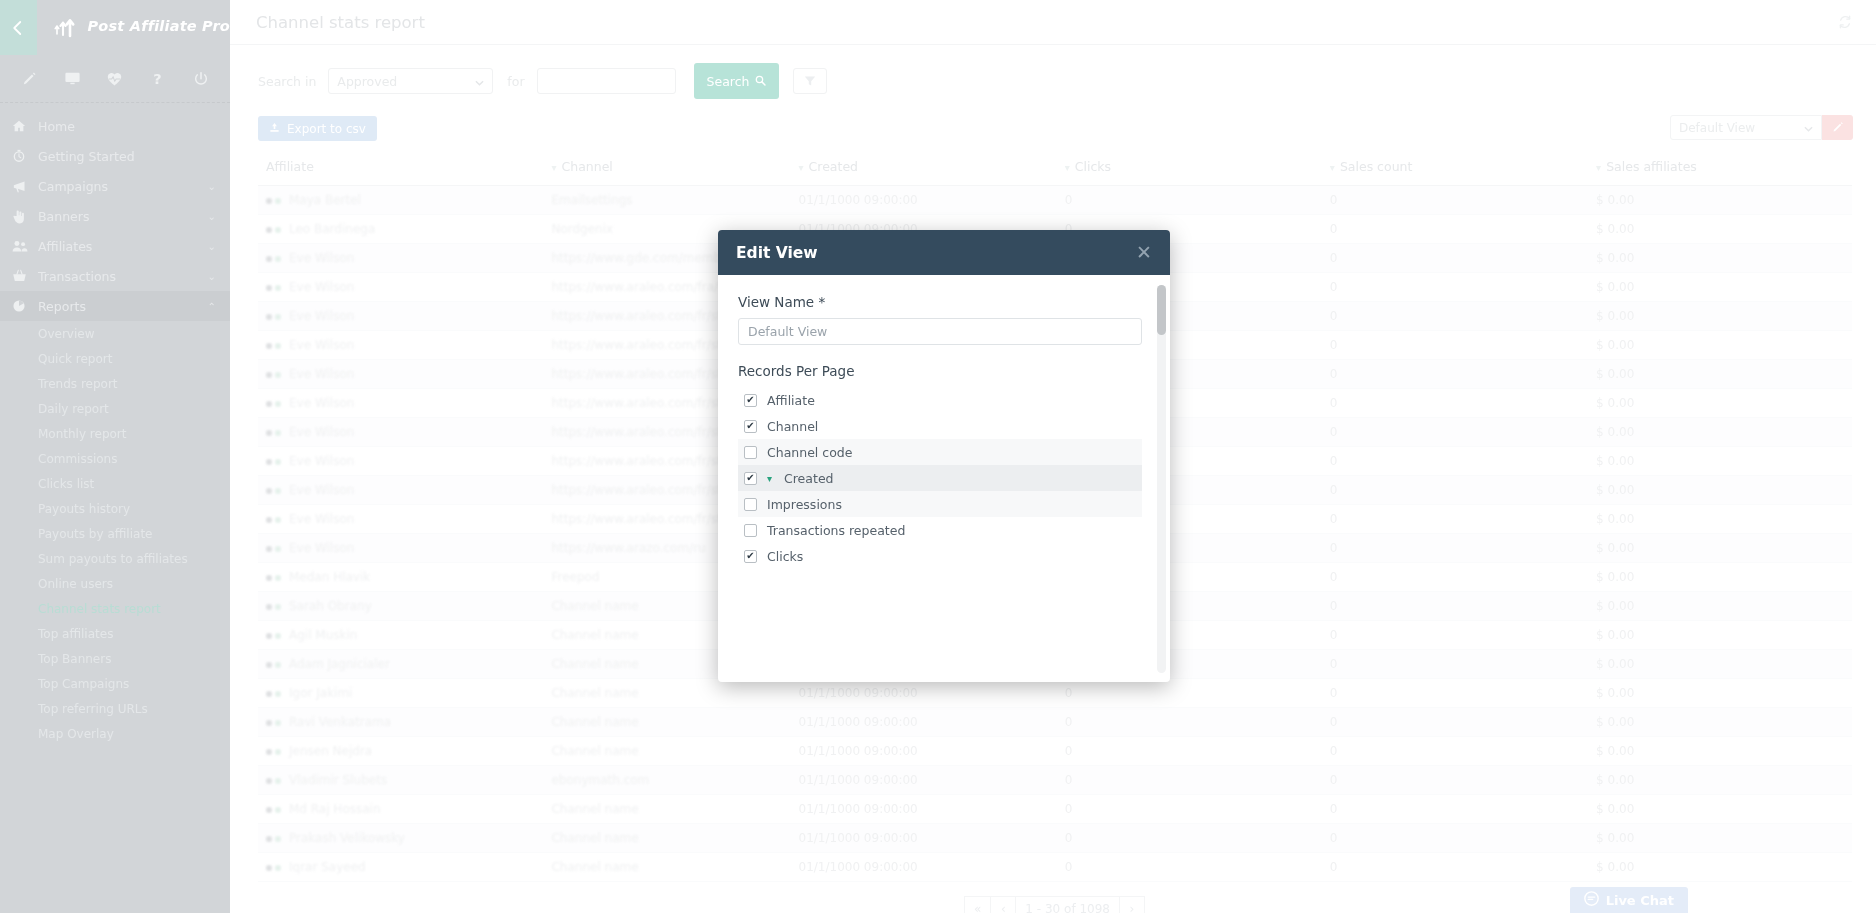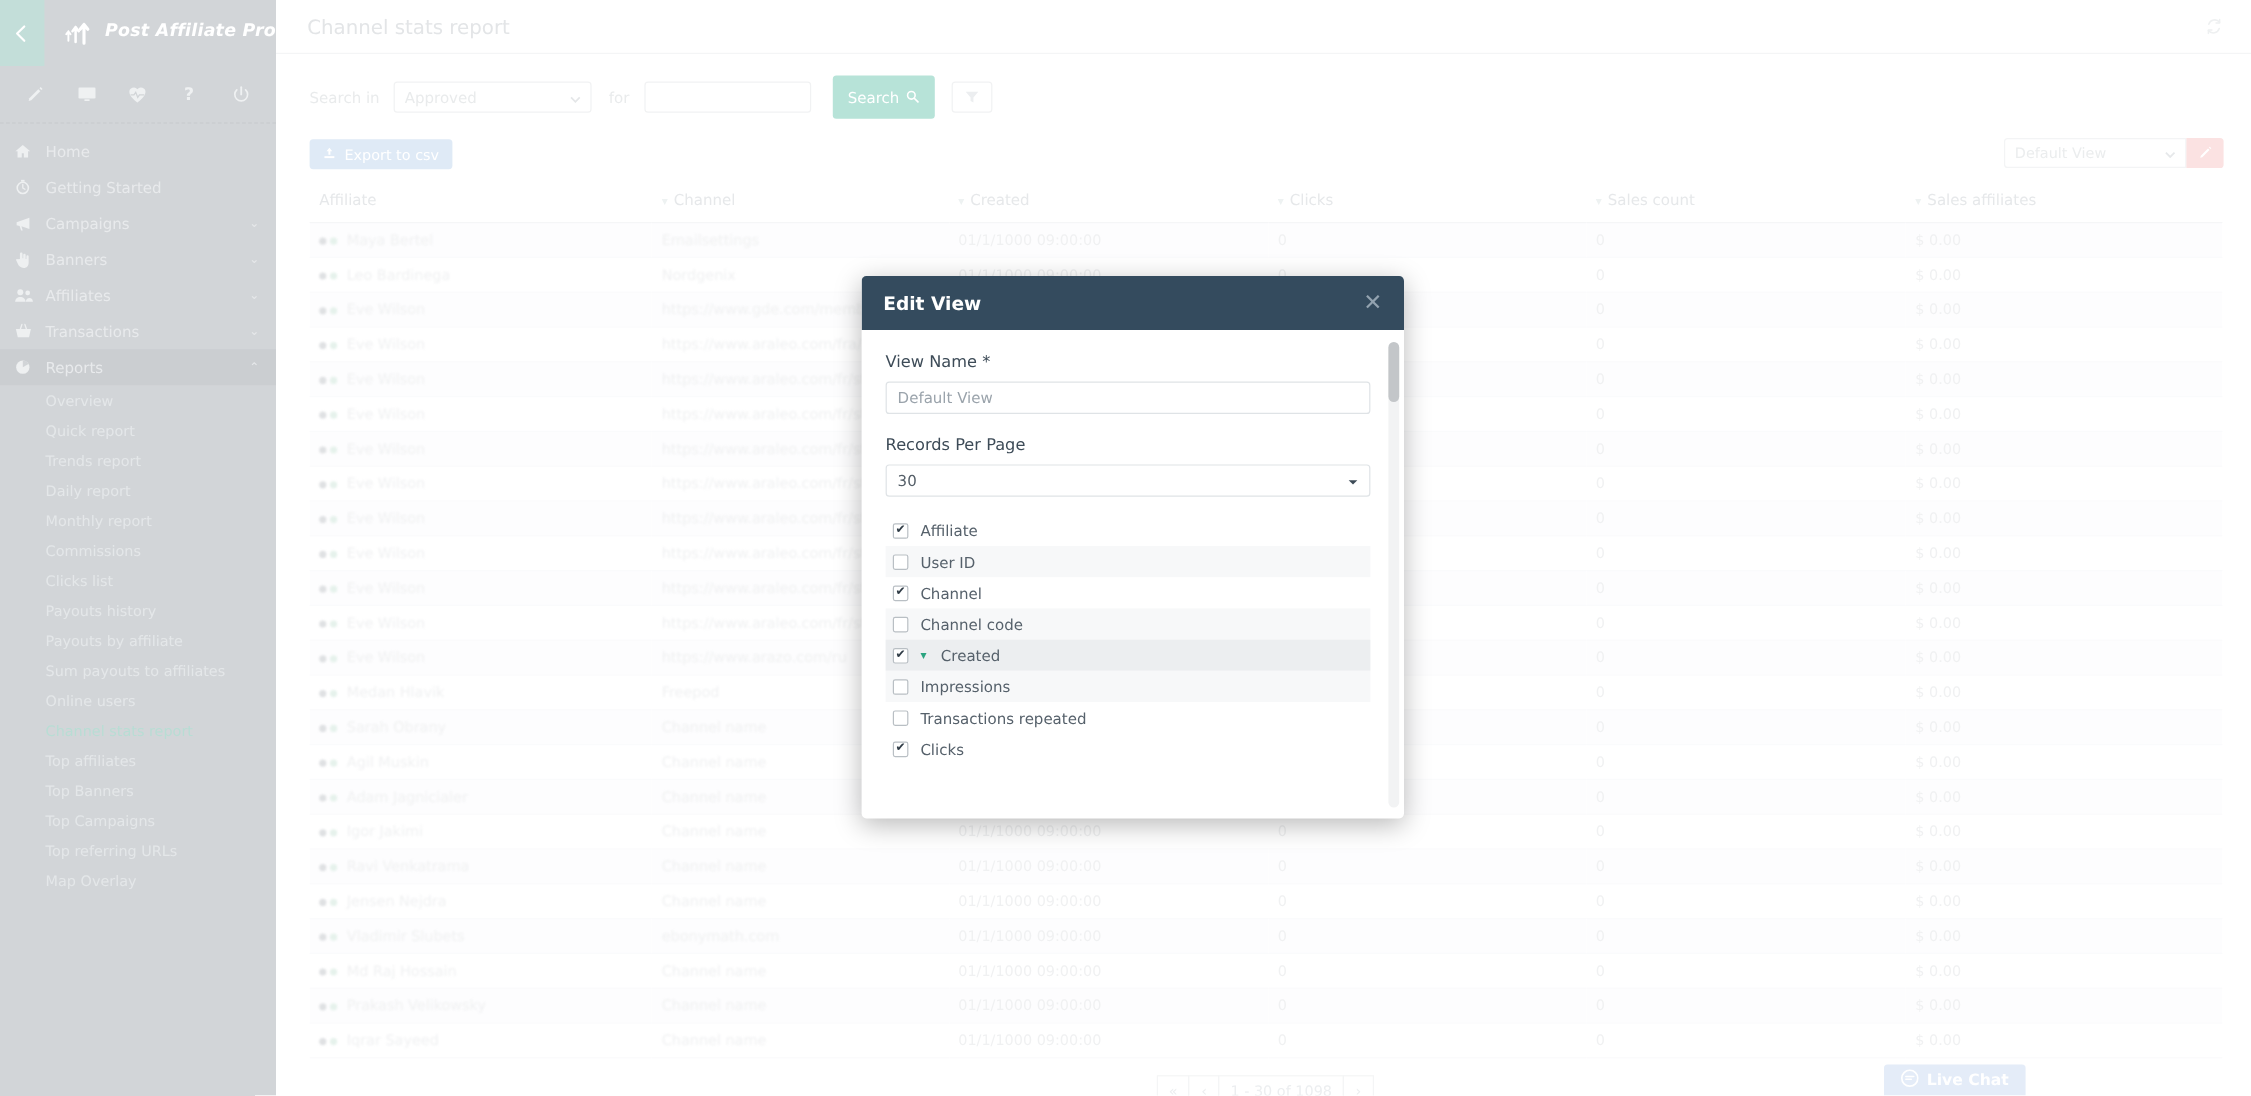--- a/index.html
+++ b/index.html
@@ -845,38 +845,26 @@
       <span class="mod-title">Edit View</span>
       <span class="mod-x">✕</span>
     </div>
     <div class="mod-body">
       <div class="fld-label">View Name *</div>
       <div class="fld-input">
         <span>Default View</span>
       </div>
 
       <div class="fld-label">Records Per Page</div>
-      <div class="fld-select">
-        <span>30</span>
-        <span>
-          <svg width="9" height="6" viewBox="0 0 10 6">
-              <path d="M1 1l4 4 4-4" fill="#3d4b57"></path>
-            </svg>
-        </span>
-      </div>
 
       <div class="chk-list" id="chk-list">
           <div class="chk-row">
             <span class="chk-box">✔</span>
             <span class="chk-lbl">Affiliate</span>
           </div>
-          <div class="chk-row alt">
-            <span class="chk-box"></span>
-            <span class="chk-lbl">User ID</span>
-          </div>
           <div class="chk-row">
             <span class="chk-box">✔</span>
             <span class="chk-lbl">Channel</span>
           </div>
           <div class="chk-row alt">
             <span class="chk-box"></span>
             <span class="chk-lbl">Channel code</span>
           </div>
           <div class="chk-row hl">
             <span class="chk-box">✔</span>

